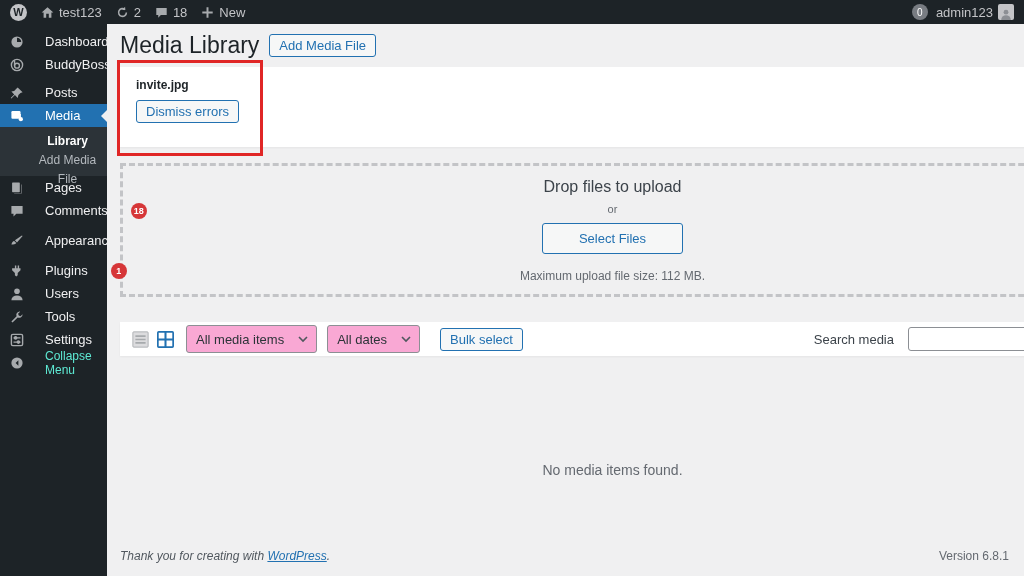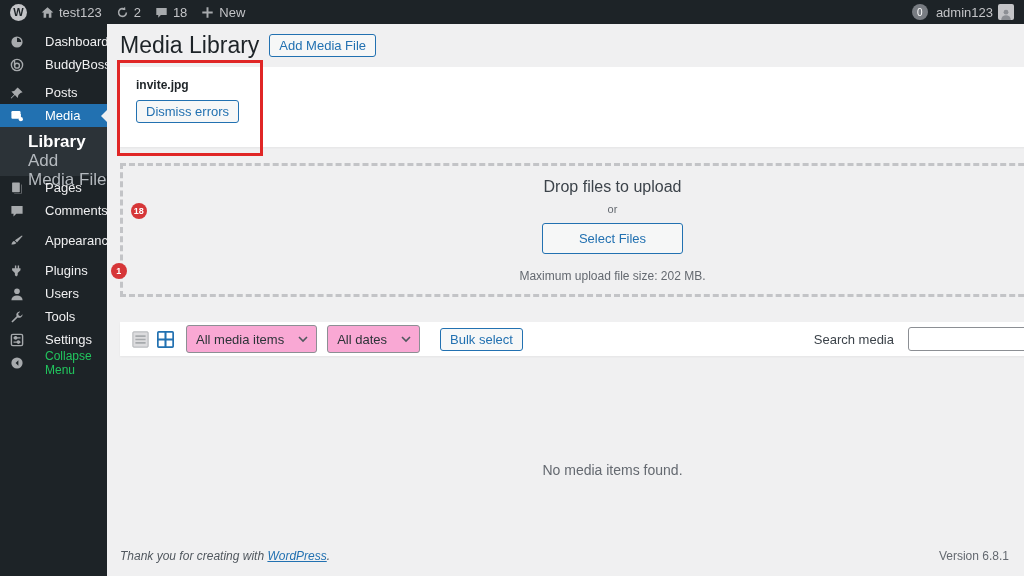--- a/index.html
+++ b/index.html
@@ -19,24 +19,24 @@
   
   .sidebar { position:absolute; top:24px; left:0; width:107px; height:552px; background:#1d2327; padding-top:6px; z-index:30; }
   .menu-item { height:23px; display:flex; align-items:center; gap:21px; padding-left:9px; color:#f0f0f1; font-size:13px; cursor:pointer; position:relative; }
   .menu-item .mi { width:15px; display:inline-flex; justify-content:center; color:#a7aaad; flex:none; }
   .menu-item.active { background:#2271b1; color:#fff; }
   .menu-item.active .mi { color:#fff; }
   .menu-item.active::after { content:""; position:absolute; right:0; top:50%; margin-top:-6px; border:6px solid transparent; border-right-color:#f0f0f1; }
   .menu-sep { height:5px; }
   .menu-sep2 { height:7px; }
   .submenu { background:#2c3338; padding:5px 0 6px 0; }
-  .submenu-item { height:19px; line-height:19px; padding-left:28px; font-size:17px; color:#b4b9be; cursor:pointer; }
+  .submenu-item { height:19px; line-height:19px; padding-left:28px; font-size:12px; color:#b4b9be; cursor:pointer;text-align:center; }
   .submenu-item.current { color:#fff; font-weight:bold; }
   .badge { min-width:16px; height:16px; padding:0 4px; border-radius:9px; background:#d63638; color:#fff; font-size:9px; font-weight:bold; display:inline-flex; align-items:center; justify-content:center; margin-left:2px; }
-  .collapse { color:#22c55e; font-size:12px; }
+  .collapse { color:#5eead4; font-size:12px; }
 
   
   .content { position:absolute; top:24px; left:107px; width:1013px; height:552px; padding:8px 15px 0 13px; }
   .title-row { display:flex; align-items:center; gap:10px; }
   .page-title { font-size:23px; font-weight:400; color:#1d2327; line-height:27px; }
   .btn { background:#f6f7f7; border:1px solid #2271b1; color:#2271b1; border-radius:3px; font-size:13px; padding:3px 9px; cursor:pointer; font-family:inherit; }
   .help-btn { position:absolute; top:-4px; right:14px; background:#f6f7f7; border:1px solid #c3c4c7; border-radius:2px; color:#50575e; font-size:13px; padding:3px 10px; display:flex; align-items:center; gap:6px; cursor:pointer; }
   .help-caret { font-size:8px; color:#787c82; }
 
   .error-panel { margin-top:8px; background:#fff; height:80px; padding:11px 16px; box-shadow:0 1px 2px rgba(0,0,0,.05); }
@@ -257,21 +257,21 @@
   <div class="error-panel">
     <div class="err-file">invite.jpg</div>
     <button class="btn err-dismiss">Dismiss errors</button>
   </div>
 
   <div class="dropzone">
     <span class="dz-close">✕</span>
     <div class="dz-title">Drop files to upload</div>
     <div class="dz-or">or</div>
     <button class="btn dz-select">Select Files</button>
-    <div class="dz-note">Maximum upload file size: 202 MB.</div>
+    <div class="dz-note">Maximum upload file size: 112 MB.</div>
   </div>
 
   <div class="toolbar">
     <span class="view-icon">
       <svg width="17" height="17" viewBox="0 0 20 20">
           <rect x="1" y="1" width="18" height="18" rx="1" fill="#dcdcde" stroke="#a7aaad"></rect>
           <path d="M4 6 h12 M4 10 h12 M4 14 h12" stroke="#a7aaad" stroke-width="2"></path>
         </svg>
     </span>
     <span class="view-icon">

